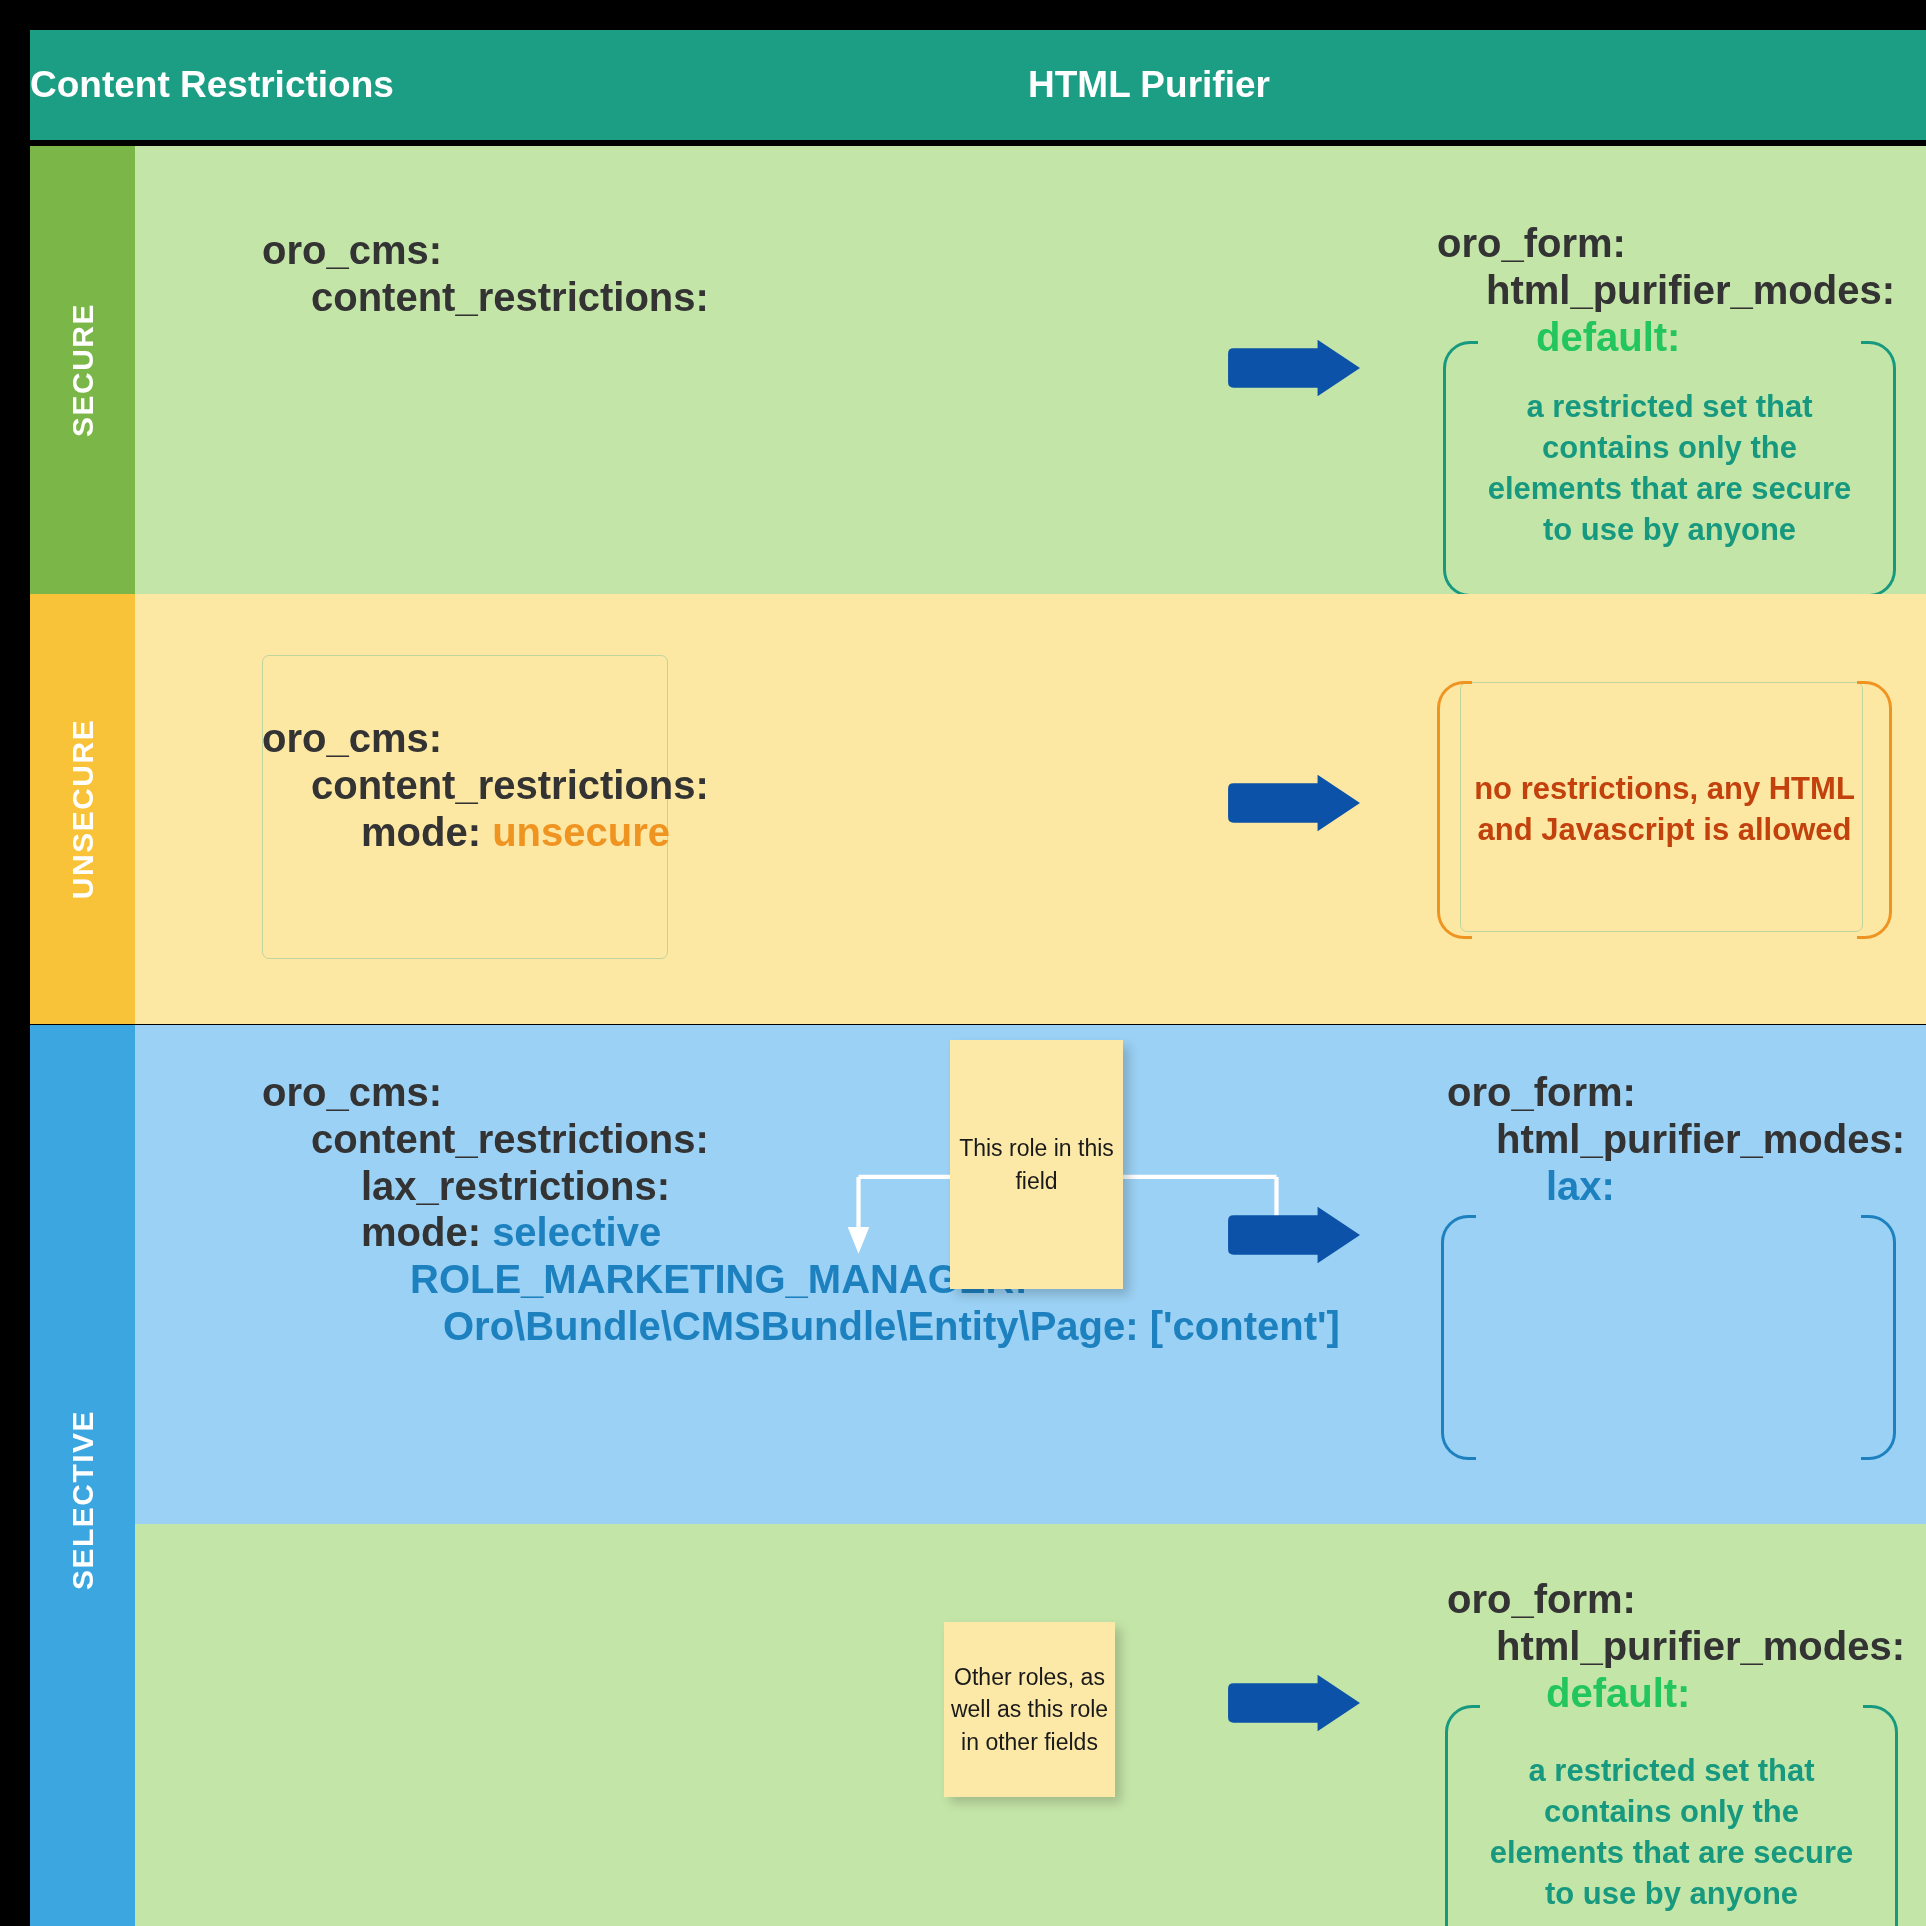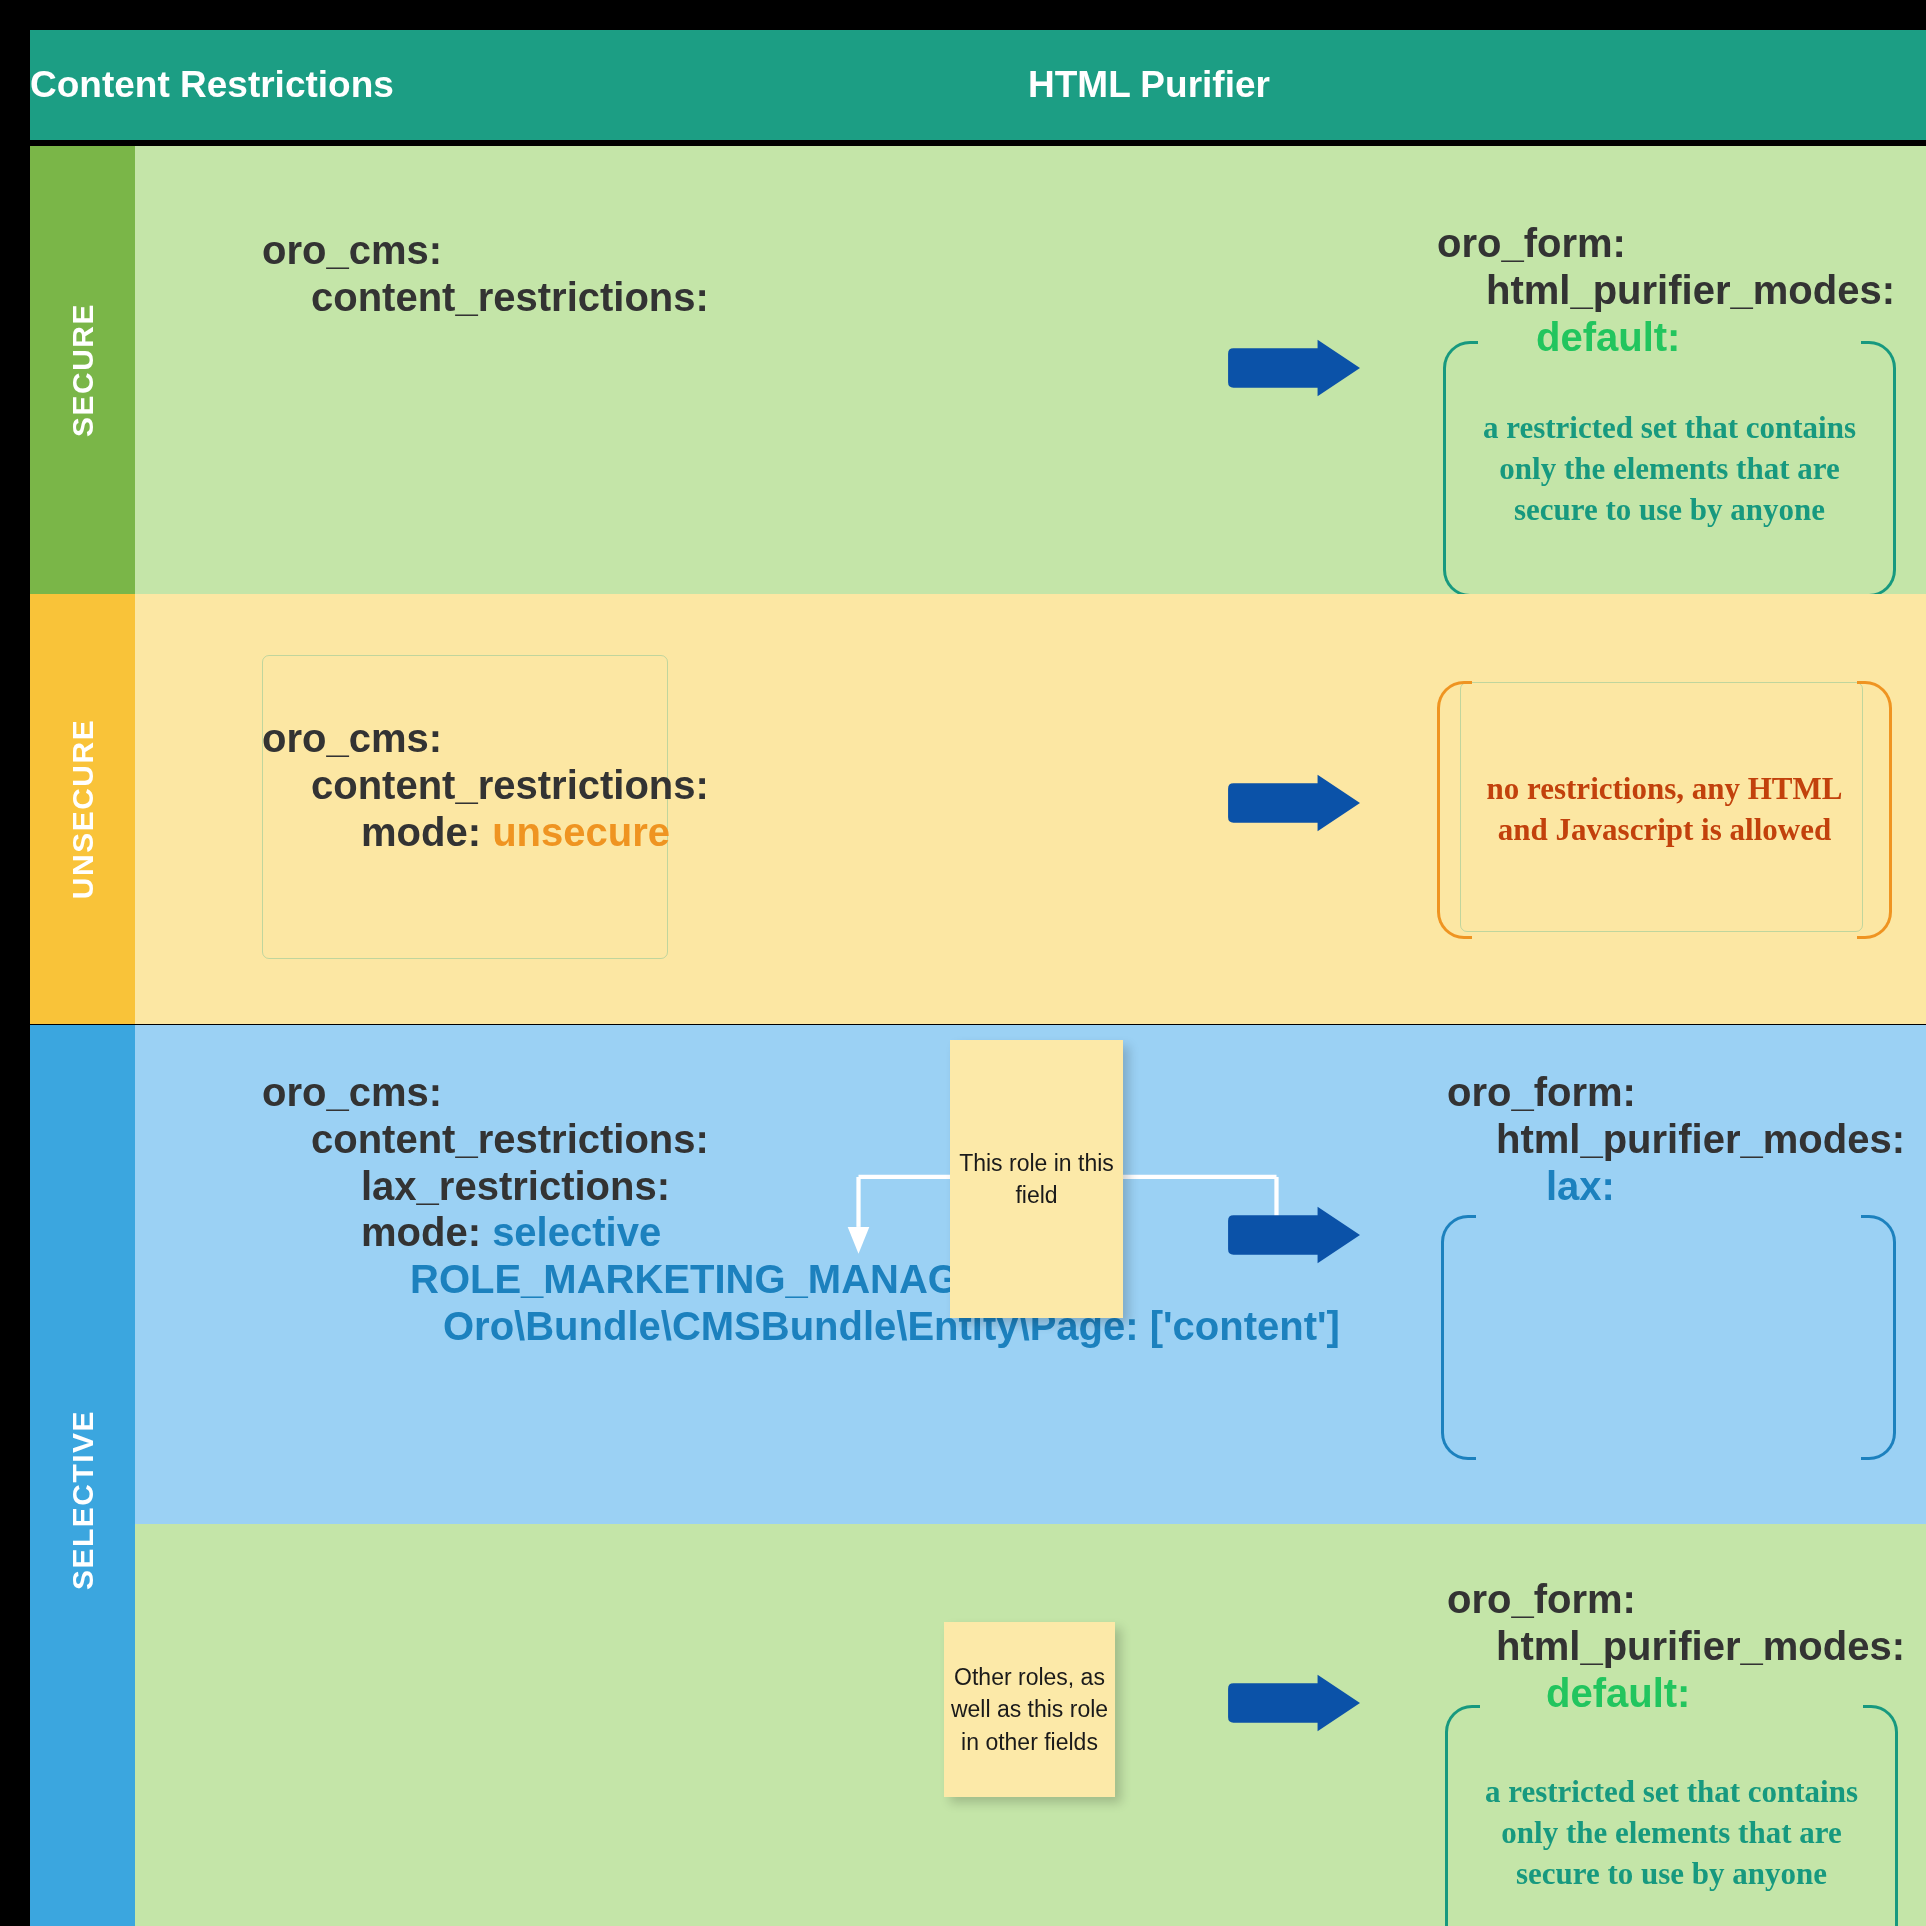--- a/index.html
+++ b/index.html
@@ -42,21 +42,21 @@
   
   .brackets { position:absolute; }
   .brackets .bk {
     position:absolute; top:0; bottom:0; width:46px;
     border-top:0; border-bottom:0;
   }
   .brackets .bk.l { left:0;  border-left:3.5px solid currentColor;  border-top:3.5px solid currentColor; border-bottom:3.5px solid currentColor; border-radius:27px 0 0 27px; border-right:0; width:35px; }
   .brackets .bk.r { right:0; border-right:3.5px solid currentColor; border-top:3.5px solid currentColor; border-bottom:3.5px solid currentColor; border-radius:0 27px 27px 0; border-left:0; width:35px; }
   .brackets .btxt {
     position:absolute; left:37px; right:37px; top:50%; transform:translateY(-50%);
-    text-align:center; font-size:31px; font-weight:bold; line-height:1.32;font-family:Liberation Serif, serif;
+    text-align:center; font-size:31px; font-weight:bold; line-height:1.32;
   }
 
   
   .blockarrow { position:absolute; }
   .blockarrow svg { display:block; width:100%; height:100%; }
 
   
   .sticky { position:absolute; background:#FCE9A8; box-shadow:6.2px 6.2px 10px rgba(0,0,0,.18);
             display:flex; align-items:center; justify-content:center; }
   .sticky span { display:block; text-align:center; font-size:23px; color:#1a1a1a; line-height:1.4; padding:0 5.4px; }
@@ -154,21 +154,21 @@
         <path d="M48 195 v130"></path>
         <path d="M1132 195 v130"></path>
         <path d="M590 195 v190"></path>
       </g>
       <polygon points="20,325 76,325 48,395" fill="#ffffff"></polygon>
       <polygon points="1104,325 1160,325 1132,395" fill="#ffffff"></polygon>
       <polygon points="562,385 618,385 590,450" fill="#ffffff"></polygon>
     </svg>
   </div>
 
-  <div class="sticky" style="left:950px; top:1040px; width:173px; height:278px;">
+  <div class="sticky" style="left:950px; top:1040px; width:173px; height:249px;">
     <span>This role in this field</span>
   </div>
 
   <div class="blockarrow" style="left:1225px; top:1206px; width:135px; height:58px;">
     <svg viewBox="0 0 350 150" preserveAspectRatio="none">
         <path d="M8 38 q0-14 14-14 h218 v-22 l110 73 -110 73 v-22 h-218 q-14 0 -14-14 z" fill="#0B52A8"></path>
       </svg>
   </div>
 
   <div class="yaml" style="left:1447px; top:1069px;">

